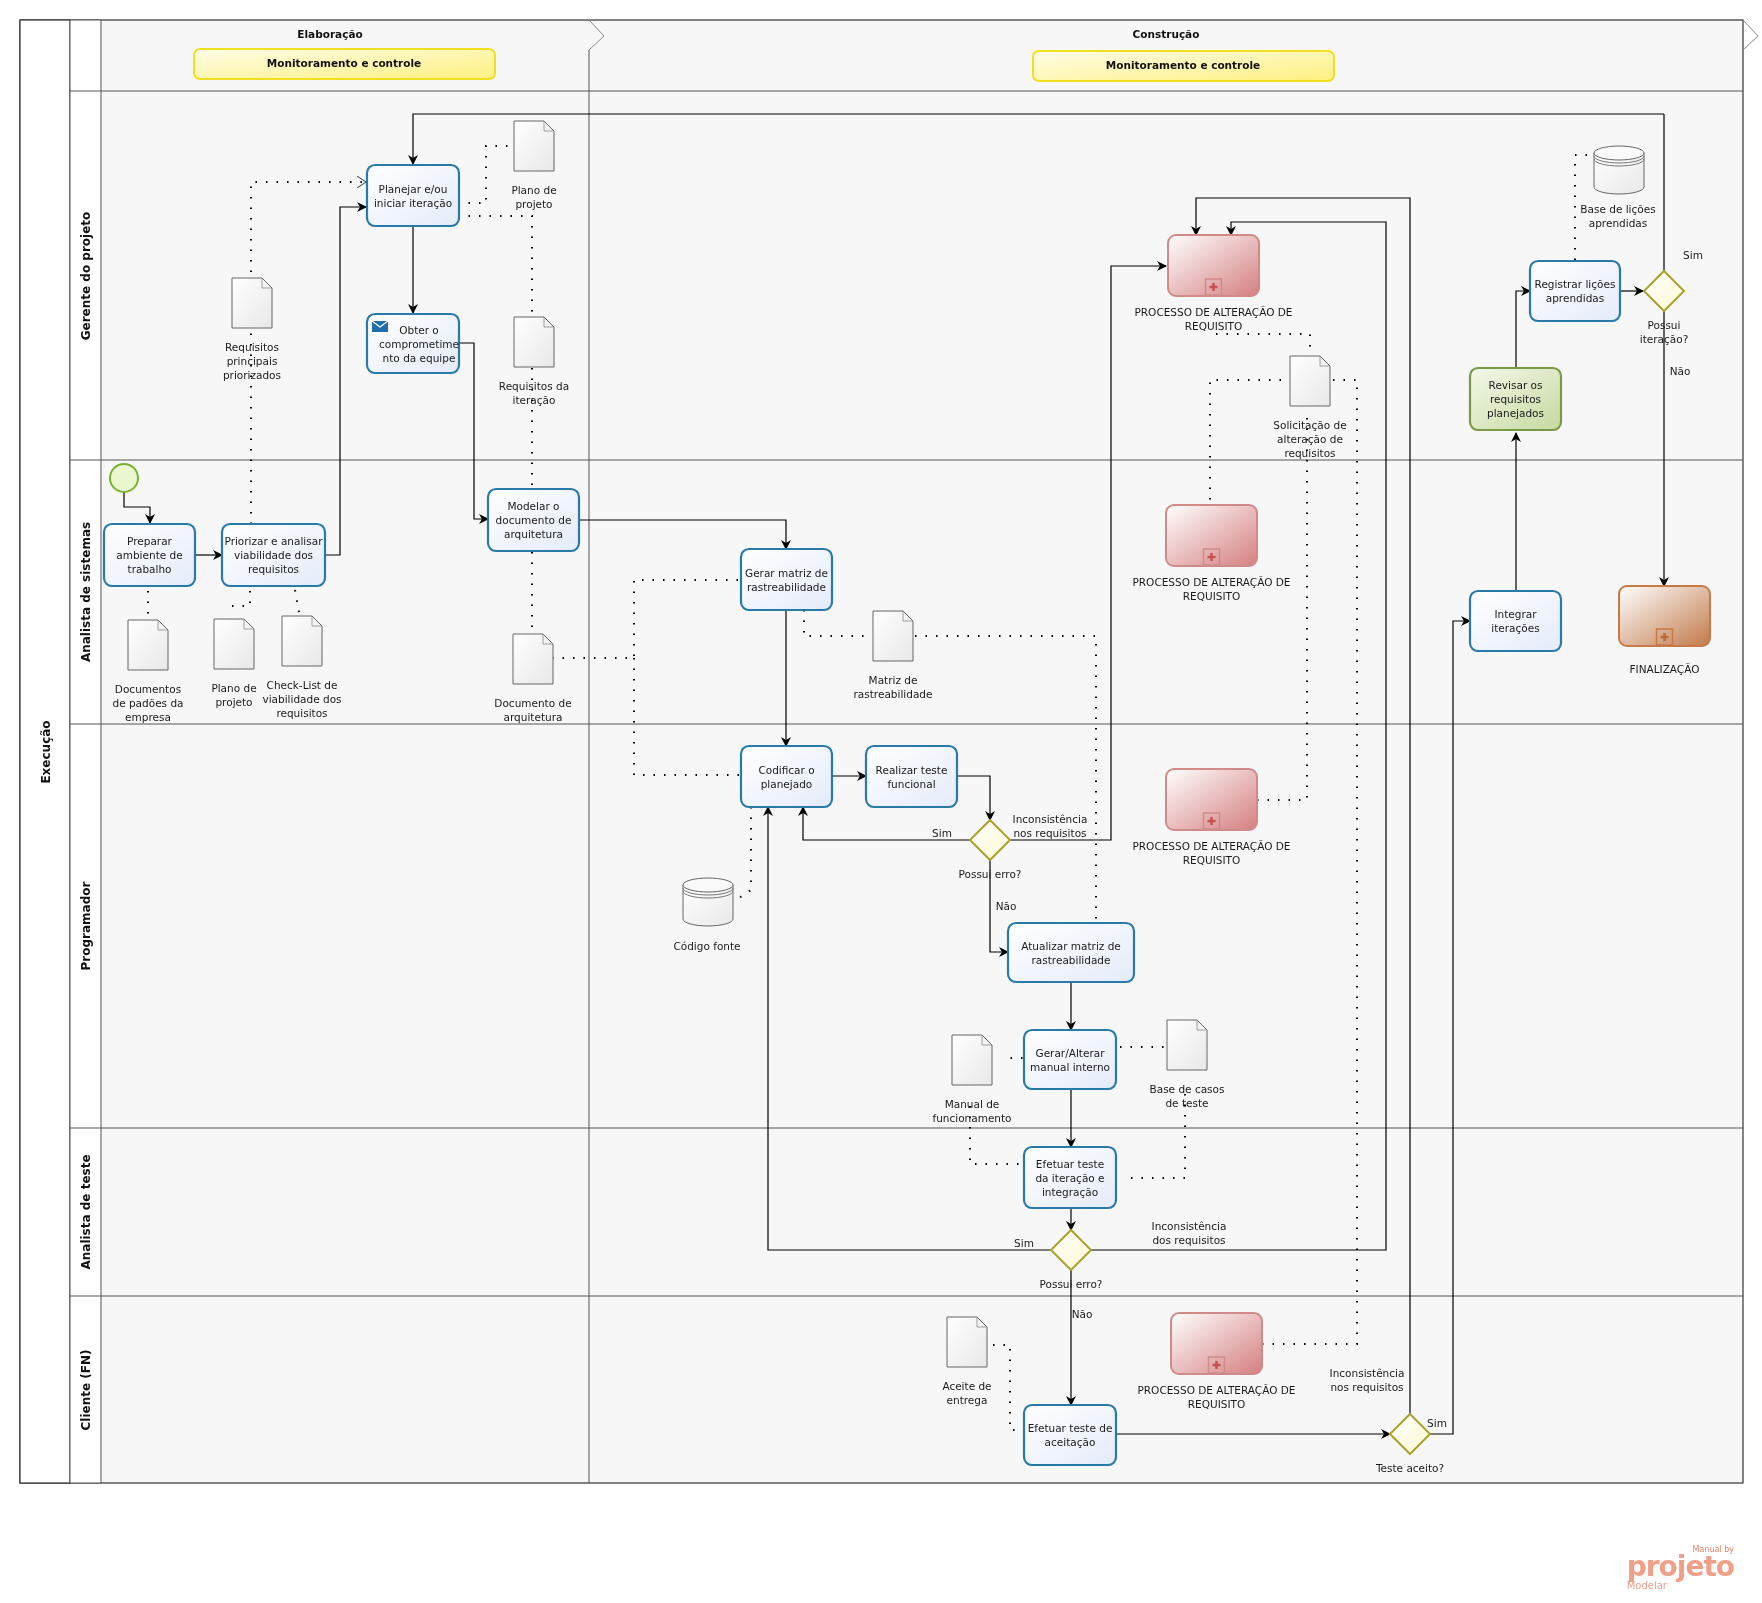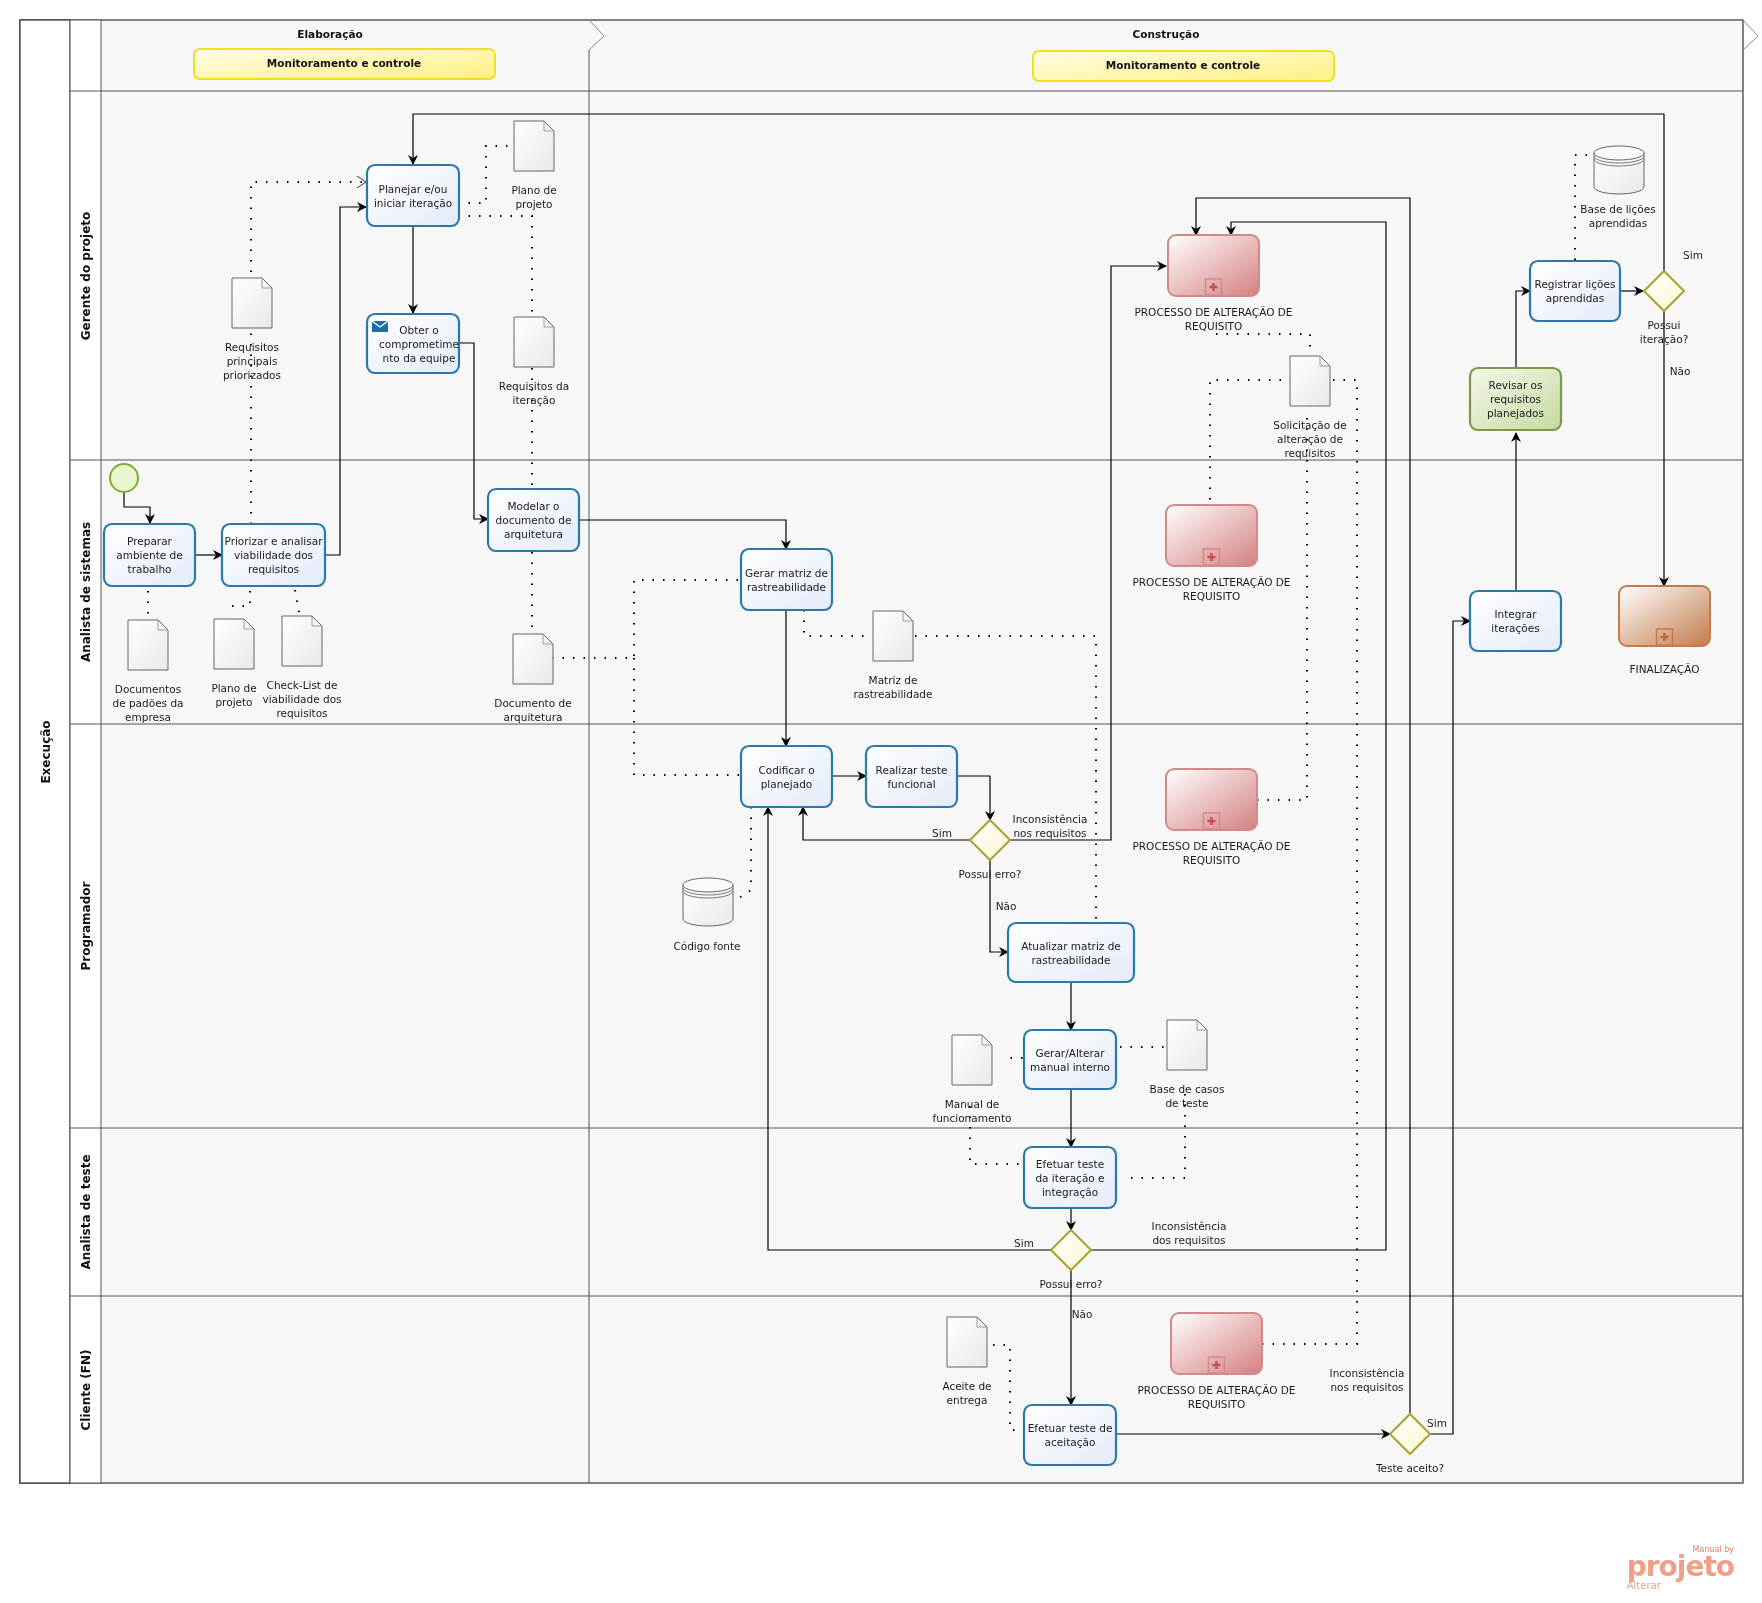--- a/index.html
+++ b/index.html
@@ -415,14 +415,14 @@
     <text class="txt" x="1367" y="1377" text-anchor="middle">Inconsistência</text>
     <text class="txt" x="1367" y="1391" text-anchor="middle">nos requisitos</text>
     <text class="txt" x="1693" y="259" text-anchor="middle">Sim</text>
     <text class="txt" x="1680" y="375" text-anchor="middle">Não</text>
   </g>
 </svg>
 
 <div class="watermark">
   <div class="wm-small">Manual by</div>
   <div class="wm-big">projeto</div>
-  <div class="wm-mod">Alterar</div>
+  <div class="wm-mod">Modelar</div>
 </div>
 
 </body></html>

